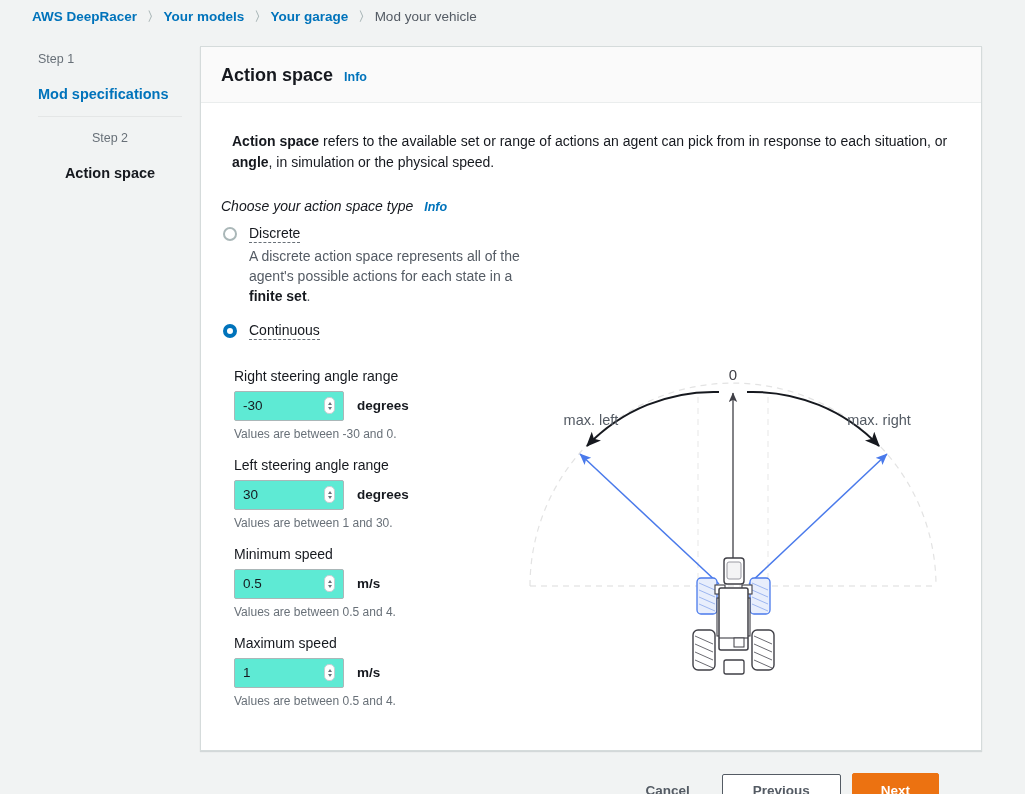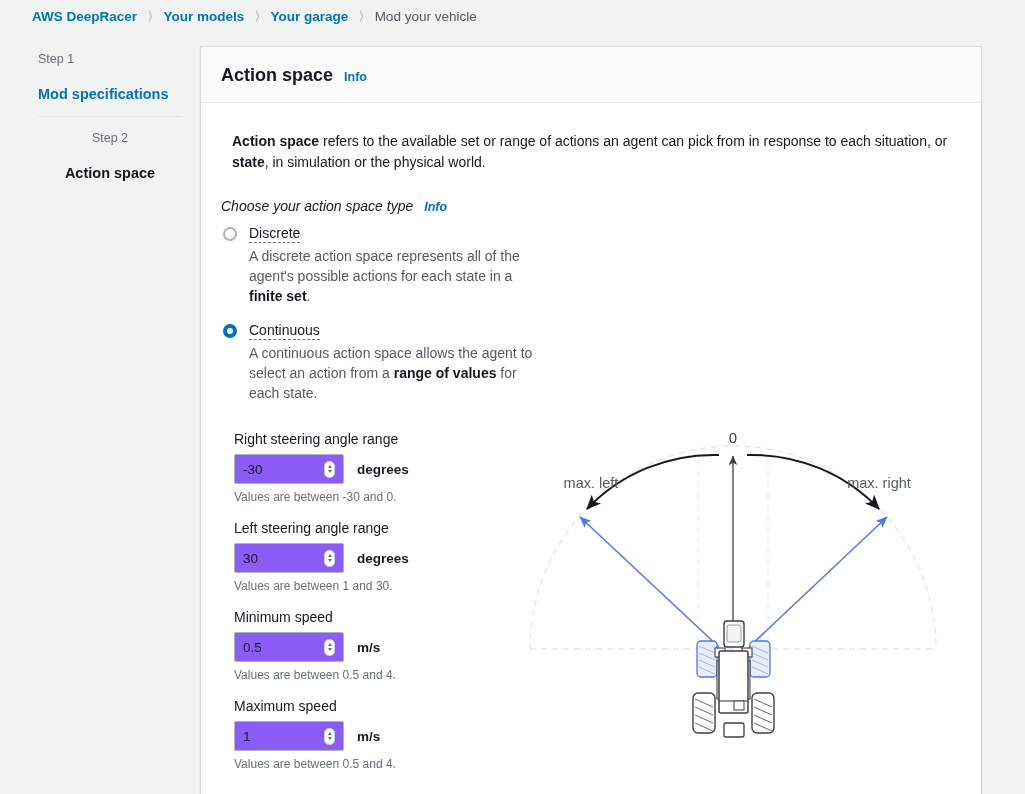--- a/index.html
+++ b/index.html
@@ -156,21 +156,21 @@
   .form-label {
     font-size: 14px;
     color: #16191f;
     margin-bottom: 7px;
   }
   .input-row { display: flex; align-items: center; }
   .num-input {
     width: 110px; height: 30px;
     border: 1px solid #aab7b8;
     border-radius: 2px;
-    background: #8b5cf6;
+    background: #5eead4;
     display: flex;
     align-items: center;
     padding: 0 8px 0 8px;
     cursor: text;
   }
   .num-value {
     flex: 1 1 auto;
     font-size: 13.5px;
     color: #16191f;
   }
@@ -275,40 +275,39 @@
 
     <div id="card">
 
       <div id="card-header">
         <span id="card-title">Action space</span>
         <span class="info-link">Info</span>
       </div>
 
       <div id="card-body">
 
-        <p id="intro"><b>Action space</b><span> refers to the available set or range of actions an agent can pick from in response to each situation, or </span><b>state</b><span>, in simulation or the physical world.</span></p>
+        <p id="intro"><b>Action space</b><span> refers to the available set or range of actions an agent can pick from in response to each situation, or </span><b>angle</b><span>, in simulation or the physical speed.</span></p>
 
         <div class="field-label-row">
           <span id="choose-label">Choose your action space type</span>
           <span class="info-link">Info</span>
         </div>
 
         <div class="radio-row">
           <span class="radio-mark"></span>
           <span>
             <span class="radio-title">Discrete</span>
             <div class="radio-desc"><span>A discrete action space represents all of the agent's possible actions for each state in a </span><b>finite set</b><span>.</span></div>
           </span>
         </div>
 
         <div class="radio-row">
           <span class="radio-mark checked"></span>
           <span>
             <span class="radio-title">Continuous</span>
-            <div class="radio-desc"><span>A continuous action space allows the agent to select an action from a </span><b>range of values</b><span> for each state.</span></div>
           </span>
         </div>
 
         <div id="lower">
 
           <div id="form-col">
 
             <div class="form-group">
               <div class="form-label">Right steering angle range</div>
               <div class="input-row">

